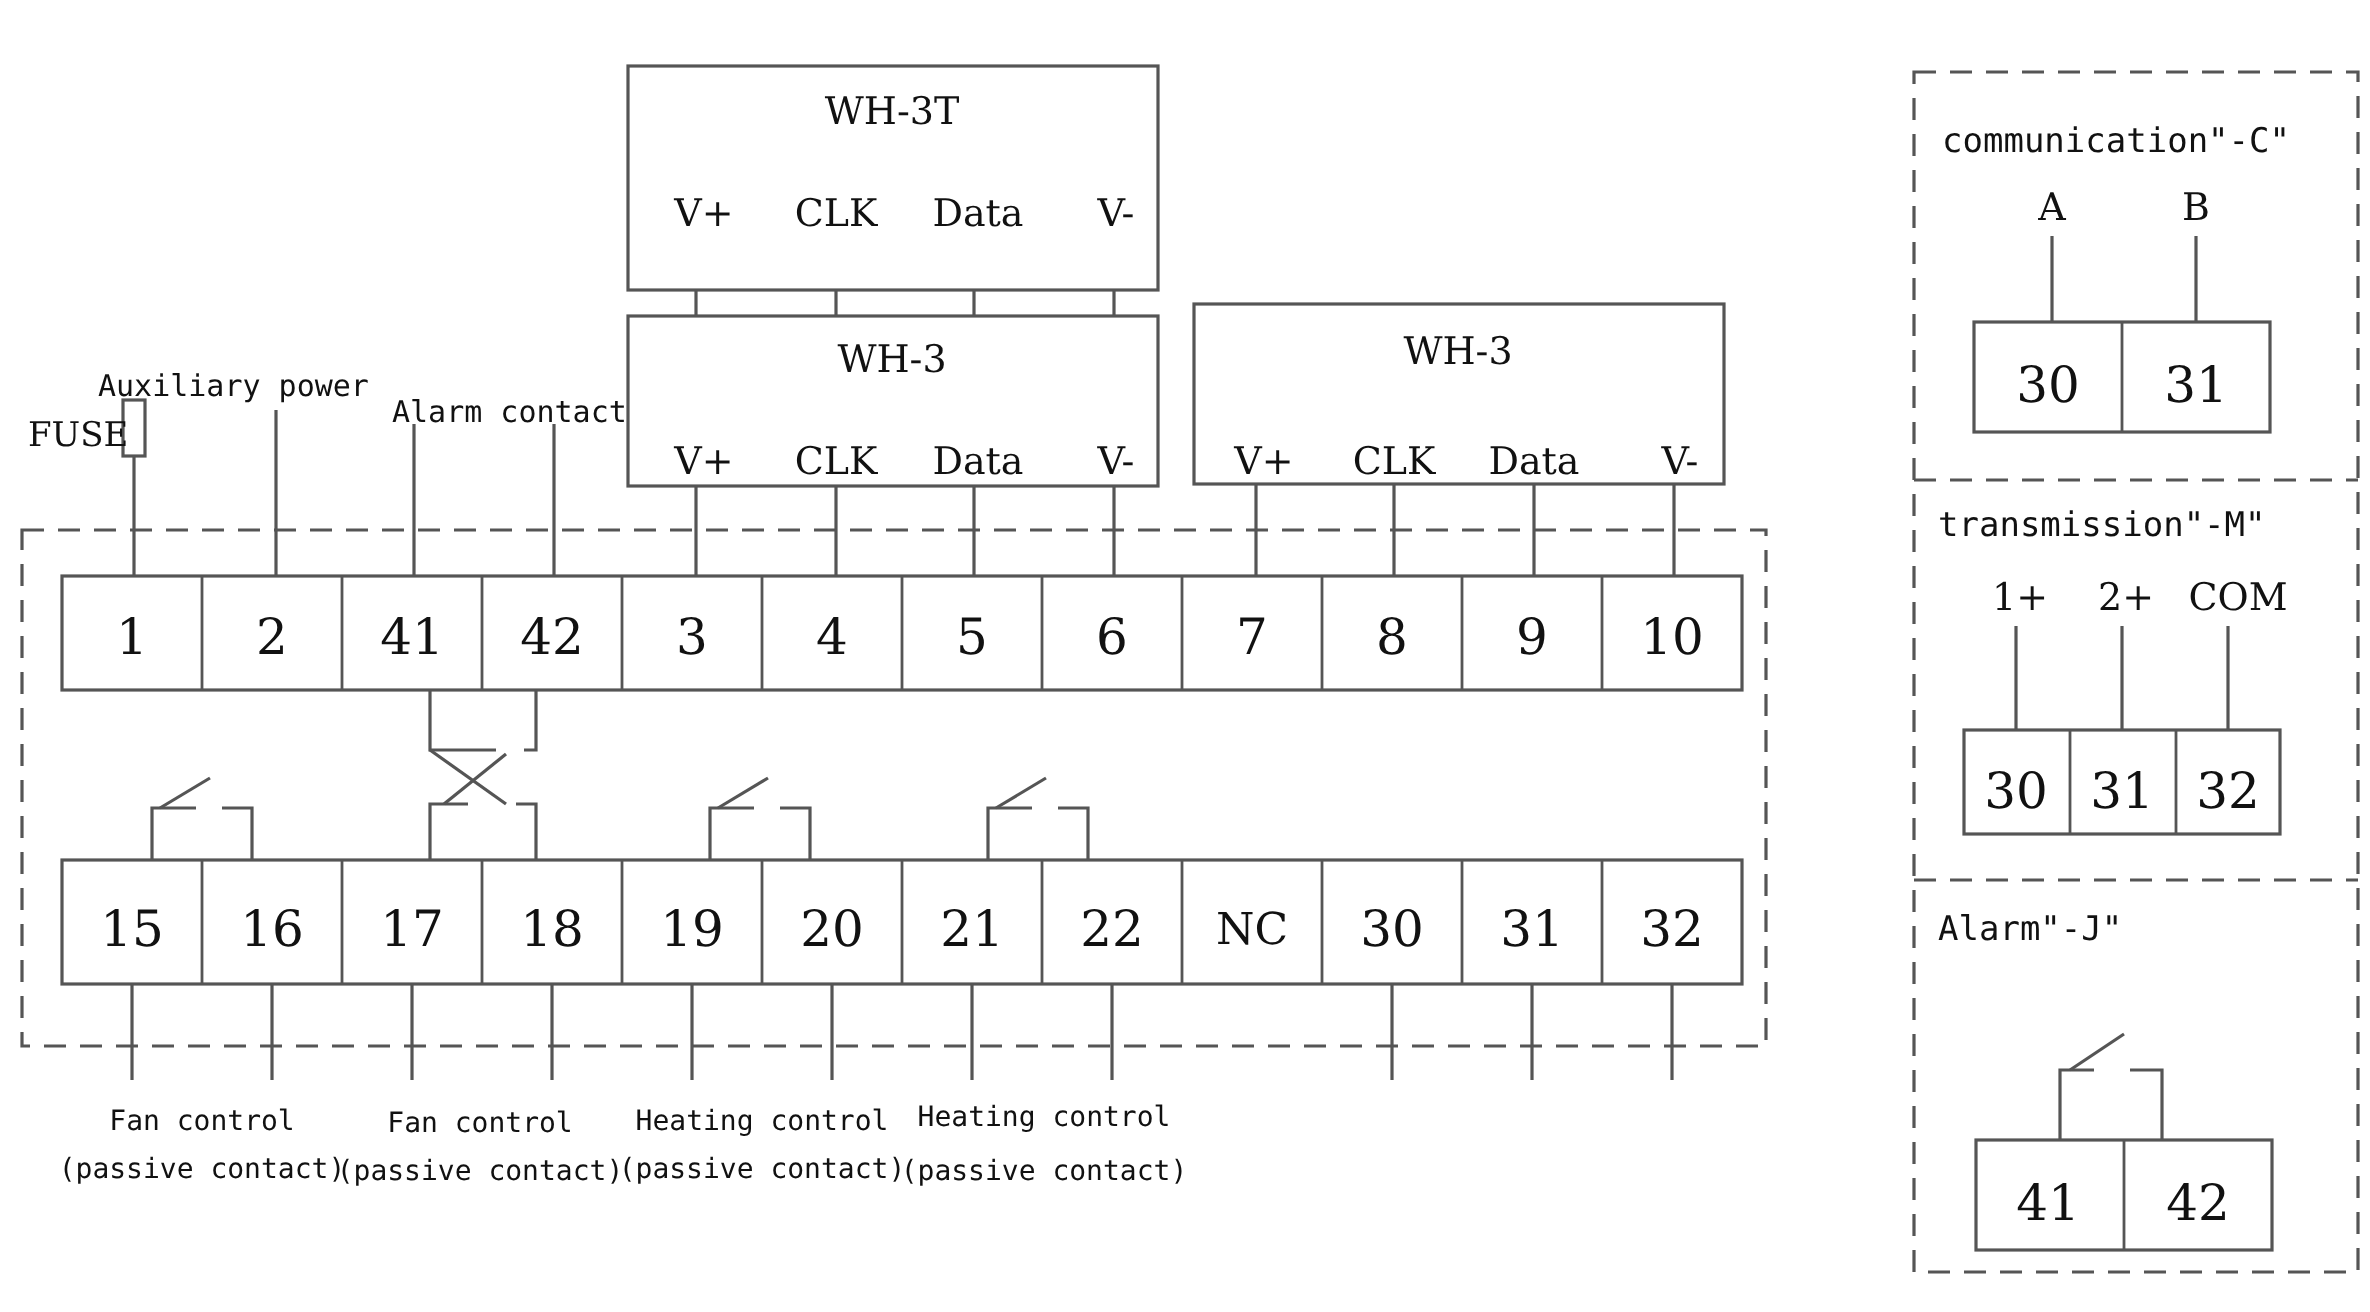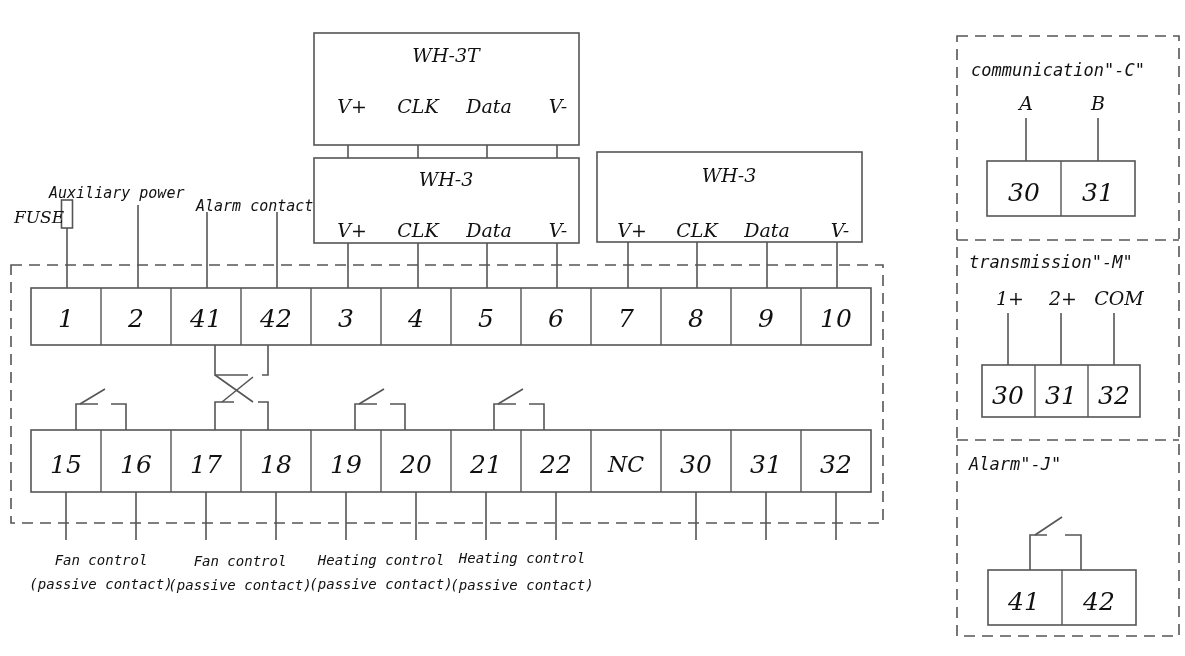--- a/index.html
+++ b/index.html
@@ -1,18 +1,18 @@
 <!DOCTYPE html>
 <html><head>
 <meta charset="utf-8">
 <style>
   html,body{margin:0;padding:0;background:#ffffff;}
   body{width:1185px;height:656px;overflow:hidden;
        font-family:"DejaVu Sans",sans-serif;}
-  #stage{position:relative;width:1185px;height:656px;font-style:italic;}
+  #stage{position:relative;width:1185px;height:656px;}
   svg{position:absolute;left:0;top:0;}
   .lbl{font-family:"DejaVu Sans Mono",monospace;font-size:15px;fill:#111;}
   .lbl-sm{font-family:"DejaVu Sans Mono",monospace;font-size:14px;fill:#111;}
   .term{font-family:"DejaVu Serif",serif;font-size:25px;fill:#111;}
   .termsm{font-family:"DejaVu Serif",serif;font-size:22px;fill:#111;}
   .pin{font-family:"DejaVu Serif",serif;font-size:19px;fill:#111;}
   .boxttl{font-family:"DejaVu Serif",serif;font-size:19px;fill:#111;}
   .panelttl{font-family:"DejaVu Sans Mono",monospace;font-size:17px;fill:#111;}
   .fuse{font-family:"DejaVu Serif",serif;font-size:17px;fill:#111;}
 </style>

